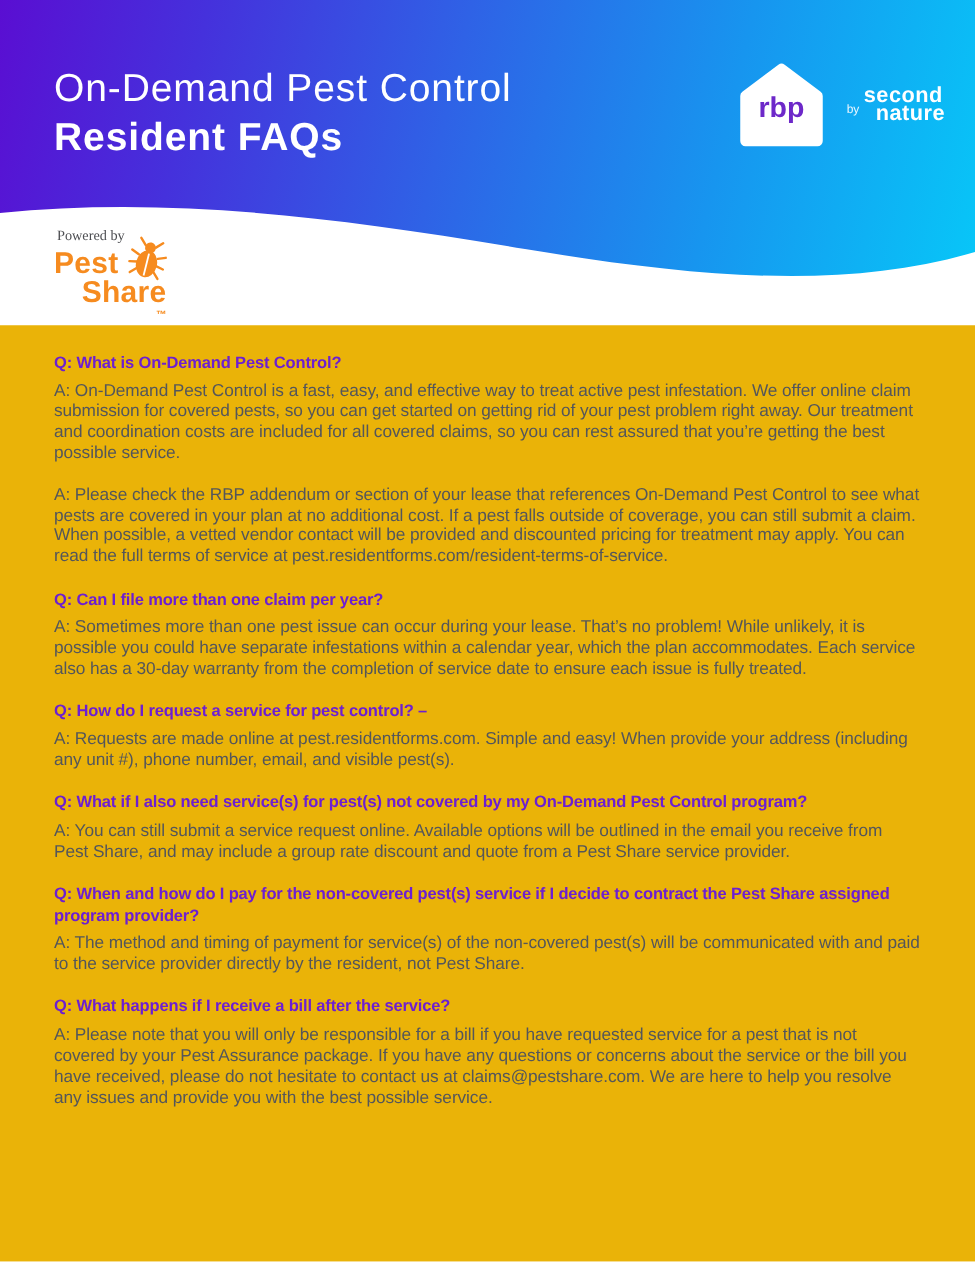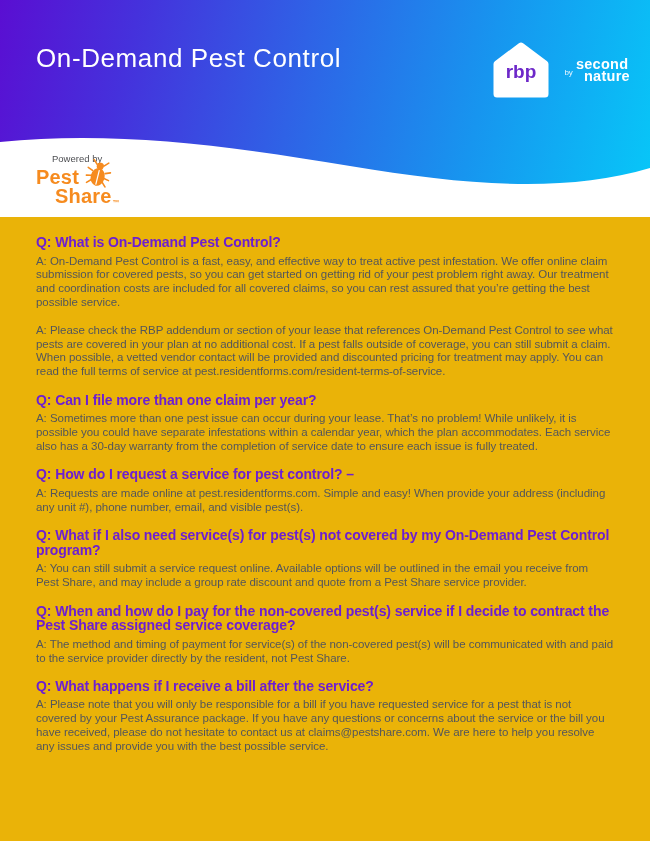--- a/index.html
+++ b/index.html
@@ -22,46 +22,47 @@
   .title-line2 { font-size:26px; font-weight:700; letter-spacing:0.6px; line-height:34px; }
   
   .brand { position:absolute; top:38px; right:20px; display:flex; align-items:center; gap:11px; }
   .rbp-badge { width:64px; height:64px; display:block; }
   .sn { display:flex; align-items:center; }
   .sn-by { font-size:8px; color:#eaf6ff; margin-top:4px; margin-right:3px; font-weight:400; }
   .sn-name { color:#ffffff; font-weight:700; font-size:14.5px; line-height:12.5px; letter-spacing:0.3px; }
   .sn-name .l2 { margin-left:8px; }
   
   .powered { position:absolute; left:36px; top:153px; }
-  .powered-label { font-size:9.5px; color:#4d4e52; font-weight:400; margin-left:16px; }
+  .powered-label { font-size:9.5px; color:#4d4e52; font-weight:400; margin-left:2px;font-family:Liberation Serif, serif; }
   .ps-row1 { display:flex; align-items:center; margin-top:1px; }
   .ps-word { font-size:20px; font-weight:800; color:#f68b1f; letter-spacing:0.2px; line-height:20px; }
   .bug { width:25px; height:29px; margin-left:7px; margin-top:-6px; transform:rotate(14deg); }
-  .ps-row2 { margin-left:19px; margin-top:-2px; display:flex; align-items:flex-end; }
+  .ps-row2 { margin-top:-2px; display:flex; align-items:flex-end;flex-direction:column; }
   .ps-tm { font-size:7px; color:#f68b1f; font-weight:700; margin-top:2px; margin-left:1px; }
   
   .content { padding:19px 36px 0 36px; }
   .faq { margin-bottom:13.5px; }
   .q {
-    color:#6d1fd1; font-weight:700; font-size:14px; line-height:14.5px;
+    color:#6d1fd1; font-weight:700; font-size:11px; line-height:14.5px;
     letter-spacing:-0.1px; margin-bottom:5px;
   }
   .a {
     color:#54565b; font-size:11.5px; line-height:13.9px; letter-spacing:-0.05px;
   }
 </style>
 </head>
 <body>
 
 <div class="page">
 
   <div class="header">
 
     <div class="title-group">
       <div class="title-line1">On-Demand Pest Control</div>
+      <div class="title-line2">Resident FAQs</div>
     </div>
 
     <div class="brand">
       <svg class="rbp-badge" viewBox="0 0 64 64">
         <rect x="11" y="11" width="42" height="42" rx="9" fill="#35d3cf" transform="rotate(45 32 32)"></rect>
         <polygon points="32,8 56,26 56,56 8,56 8,26" fill="#ffffff" stroke="#ffffff" stroke-width="7" stroke-linejoin="round"></polygon>
         <text x="32" y="40" text-anchor="middle" font-family="Liberation Sans, sans-serif" font-size="19" font-weight="bold" fill="#6d28c9">rbp</text>
       </svg>
       <div class="sn">
         <span class="sn-by">by</span>
@@ -126,21 +127,21 @@
 
     <div class="faq">
     </div>
 
     <div class="faq">
       <p class="q">Q: What if I also need service(s) for pest(s) not covered by my On-Demand Pest Control program?</p>
       <p class="a">A: You can still submit a service request online. Available options will be outlined in the email you receive from Pest Share, and may include a group rate discount and quote from a Pest Share service provider.</p>
     </div>
 
     <div class="faq">
-      <p class="q">Q: When and how do I pay for the non-covered pest(s) service if I decide to contract the Pest Share assigned service coverage?</p>
+      <p class="q">Q: When and how do I pay for the non-covered pest(s) service if I decide to contract the Pest Share assigned program provider?</p>
       <p class="a">A: The method and timing of payment for service(s) of the non-covered pest(s) will be communicated with and paid to the service provider directly by the resident, not Pest Share.</p>
     </div>
 
     <div class="faq">
       <p class="q">Q: What happens if I receive a bill after the service?</p>
       <p class="a">A: Please note that you will only be responsible for a bill if you have requested service for a pest that is not covered by your Pest Assurance package. If you have any questions or concerns about the service or the bill you have received, please do not hesitate to contact us at claims@pestshare.com. We are here to help you resolve any issues and provide you with the best possible service.</p>
     </div>
 
   </div>
 </div>

